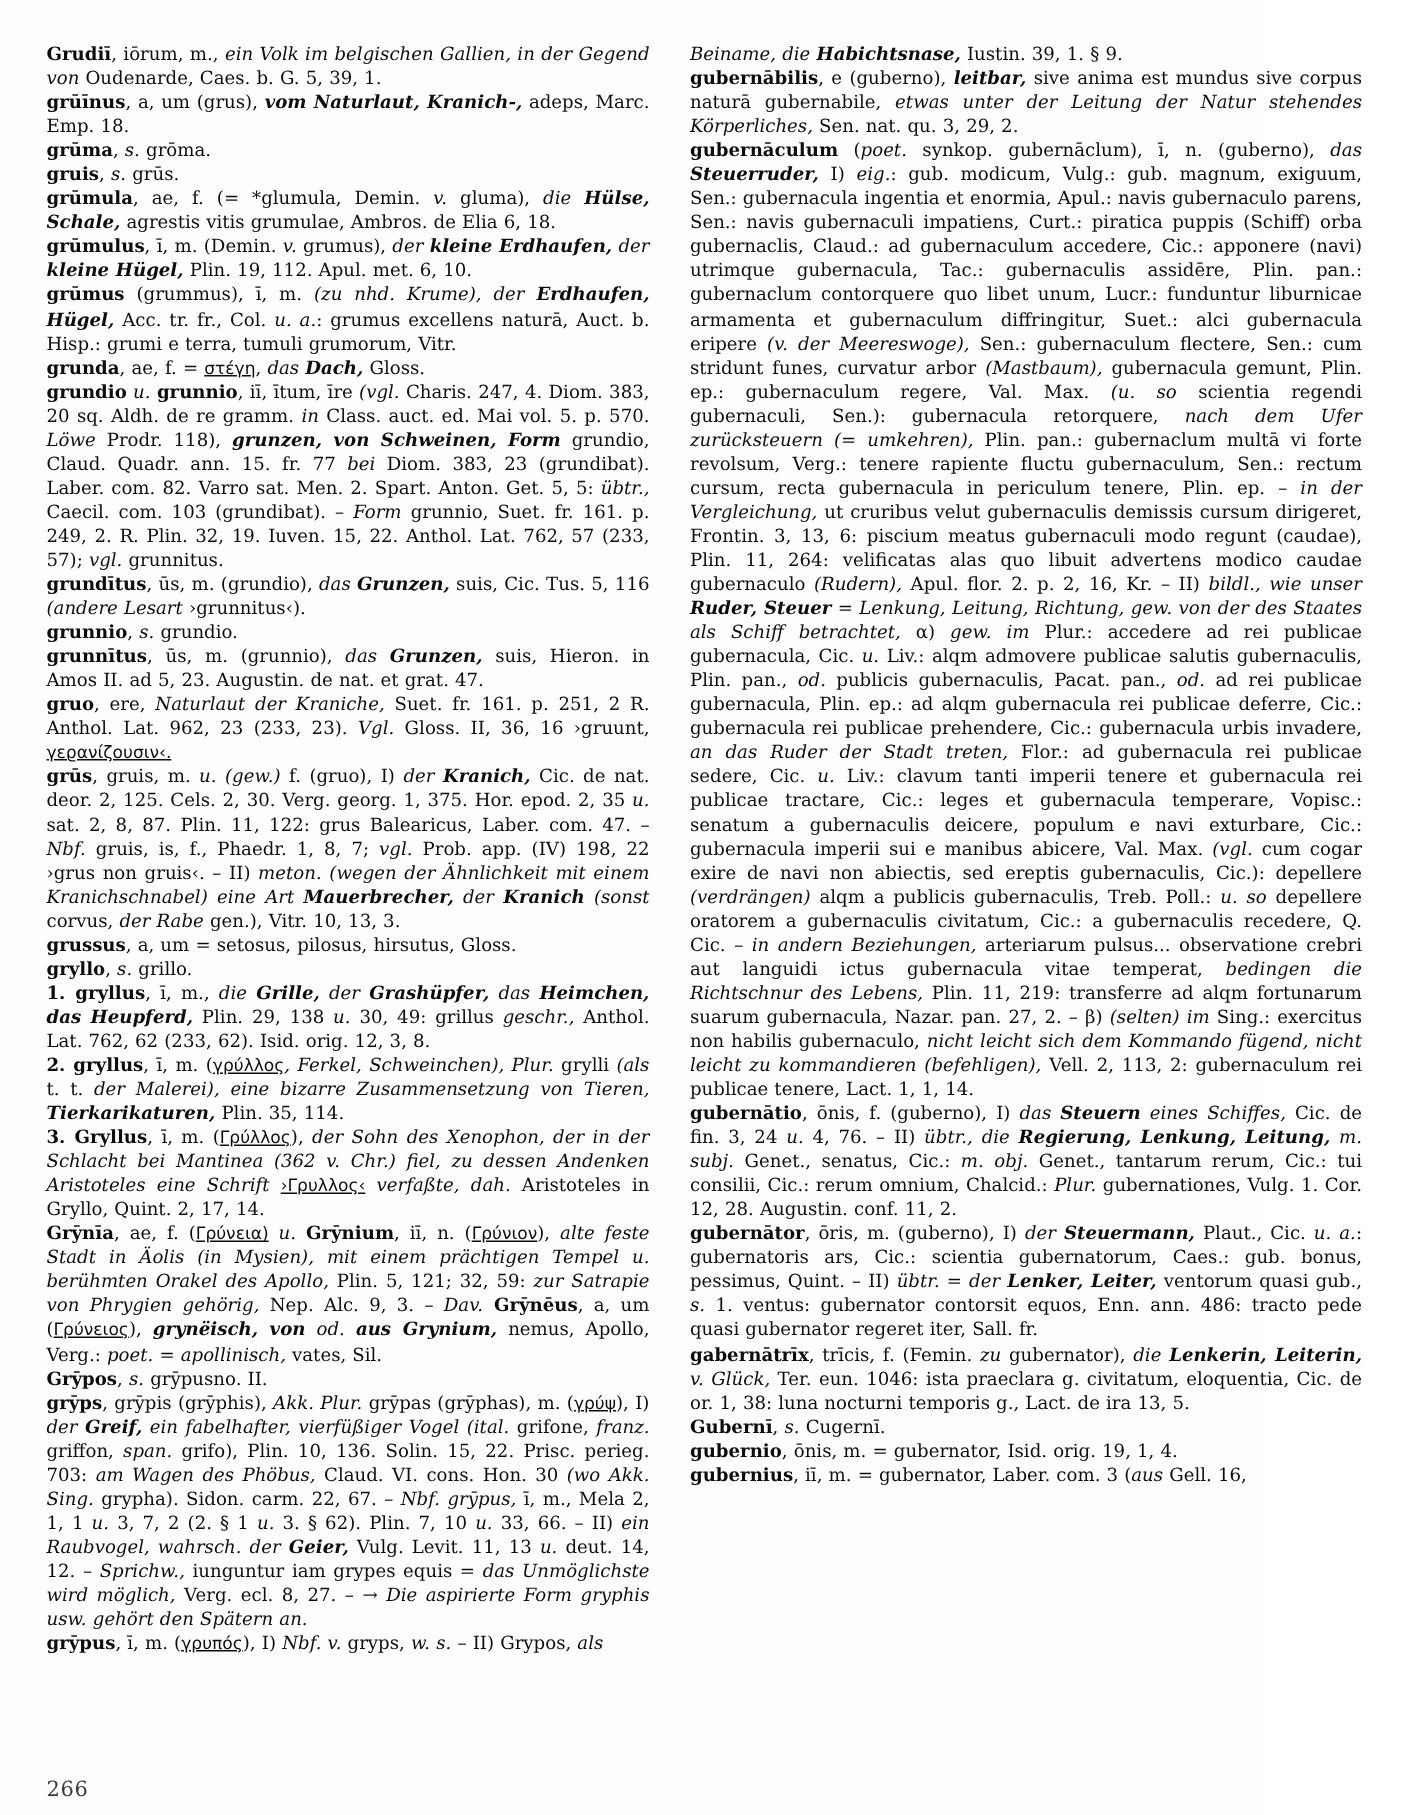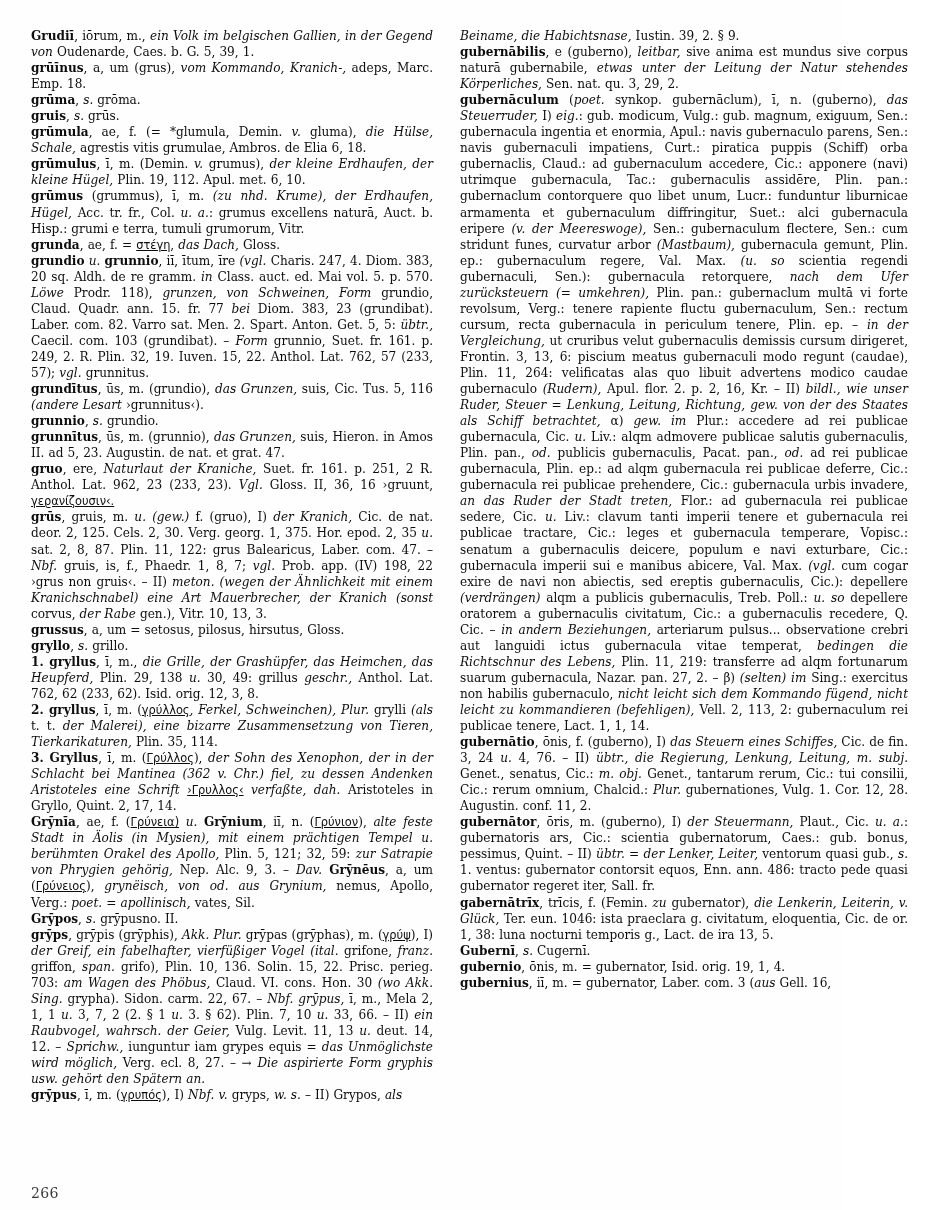--- a/index.html
+++ b/index.html
@@ -57,42 +57,42 @@
     padding: 0;
     hyphens: manual;
     word-spacing: 0.02em;
   }
   .entry + .entry { margin-top: 0; }
   .hw {
     font-weight: bold;
     font-family: "DejaVu Serif", "Liberation Serif", serif;
   }
   .it { font-style: italic; }
-  .bi { font-style: italic; font-weight: normal; }
+  .bi { font-style: italic; font-weight: bold; }
   .gk { font-family: "DejaVu Sans", sans-serif; font-size: 11.4px; text-decoration: underline; }
   .folio {
     position: absolute;
     left: 31px;
     top: 1185px;
     font-size: 14px;
     color: #3a3a3a;
     font-family: "DejaVu Serif", "Liberation Serif", serif;
     letter-spacing: 0.4px;
   }
   .col-inner { display: block; }
 </style>
 </head>
 <body>
 
 <div class="page">
   <div class="columns">
     <div class="column left">
       <div class="col-inner" id="left-entries">
           <p class="entry"><span class="hw">Grudiī</span><span>, iōrum, m., </span><span class="it">ein Volk im belgischen Gallien, in der Gegend von </span><span>Oudenarde, Caes. b. G. 5, 39, 1.</span></p>
-          <p class="entry"><span class="hw">grūīnus</span><span>, a, um (grus), </span><span class="bi">vom Kommando, Kranich-,</span><span> adeps, Marc. Emp. 18.</span></p>
+          <p class="entry"><span class="hw">grūīnus</span><span>, a, um (grus), </span><span class="bi">vom Naturlaut, Kranich-,</span><span> adeps, Marc. Emp. 18.</span></p>
           <p class="entry"><span class="hw">grūma</span><span>, </span><span class="it">s.</span><span> grōma.</span></p>
           <p class="entry"><span class="hw">gruis</span><span>, </span><span class="it">s.</span><span> grūs.</span></p>
           <p class="entry"><span class="hw">grūmula</span><span>, ae, f. (= *glumula, Demin. </span><span class="it">v.</span><span> gluma), </span><span class="it">die </span><span class="bi">Hülse, Schale,</span><span> agrestis vitis grumulae, Ambros. de Elia 6, 18.</span></p>
           <p class="entry"><span class="hw">grūmulus</span><span>, ī, m. (Demin. </span><span class="it">v.</span><span> grumus), </span><span class="it">der </span><span class="bi">kleine Erdhaufen,</span><span class="it"> der </span><span class="bi">kleine Hügel,</span><span> Plin. 19, 112. Apul. met. 6, 10.</span></p>
           <p class="entry"><span class="hw">grūmus</span><span> (grummus), ī, m. </span><span class="it">(zu nhd. Krume), der </span><span class="bi">Erdhaufen, Hügel,</span><span> Acc. tr. fr., Col. </span><span class="it">u. a.</span><span>: grumus excellens naturā, Auct. b. Hisp.: grumi e terra, tumuli grumorum, Vitr.</span></p>
           <p class="entry"><span class="hw">grunda</span><span>, ae, f. = </span><span class="gk">στέγη</span><span>, </span><span class="it">das </span><span class="bi">Dach,</span><span> Gloss.</span></p>
           <p class="entry"><span class="hw">grundio</span><span class="it"> u. </span><span class="hw">grunnio</span><span>, iī, ītum, īre </span><span class="it">(vgl.</span><span> Charis. 247, 4. Diom. 383, 20 sq. Aldh. de re gramm. </span><span class="it">in</span><span> Class. auct. ed. Mai vol. 5. p. 570. </span><span class="it">Löwe</span><span> Prodr. 118), </span><span class="bi">grunzen, von Schweinen, Form</span><span> grundio, Claud. Quadr. ann. 15. fr. 77 </span><span class="it">bei</span><span> Diom. 383, 23 (grundibat). Laber. com. 82. Varro sat. Men. 2. Spart. Anton. Get. 5, 5: </span><span class="it">übtr.,</span><span> Caecil. com. 103 (grundibat). – </span><span class="it">Form</span><span> grunnio, Suet. fr. 161. p. 249, 2. R. Plin. 32, 19. Iuven. 15, 22. Anthol. Lat. 762, 57 (233, 57); </span><span class="it">vgl.</span><span> grunnitus.</span></p>
           <p class="entry"><span class="hw">grundītus</span><span>, ūs, m. (grundio), </span><span class="it">das </span><span class="bi">Grunzen,</span><span> suis, Cic. Tus. 5, 116 </span><span class="it">(andere Lesart</span><span> ›grunnitus‹).</span></p>
           <p class="entry"><span class="hw">grunnio</span><span>, </span><span class="it">s.</span><span> grundio.</span></p>
           <p class="entry"><span class="hw">grunnītus</span><span>, ūs, m. (grunnio), </span><span class="it">das </span><span class="bi">Grunzen,</span><span> suis, Hieron. in Amos II. ad 5, 23. Augustin. de nat. et grat. 47.</span></p>
@@ -104,21 +104,21 @@
           <p class="entry"><span class="hw">2. gryllus</span><span>, ī, m. (</span><span class="gk">γρύλλος</span><span class="it">, Ferkel, Schweinchen), Plur.</span><span> grylli </span><span class="it">(als</span><span> t. t. </span><span class="it">der Malerei), eine bizarre Zusammensetzung von Tieren, </span><span class="bi">Tierkarikaturen,</span><span> Plin. 35, 114.</span></p>
           <p class="entry"><span class="hw">3. Gryllus</span><span>, ī, m. (</span><span class="gk">Γρύλλος</span><span>), </span><span class="it">der Sohn des Xenophon, der in der Schlacht bei Mantinea (362 v. Chr.) fiel, zu dessen Andenken Aristoteles eine Schrift </span><span class="gk">›Γρυλλος‹</span><span class="it"> verfaßte, dah.</span><span> Aristoteles in Gryllo, Quint. 2, 17, 14.</span></p>
           <p class="entry"><span class="hw">Grȳnīa</span><span>, ae, f. (</span><span class="gk">Γρύνεια)</span><span class="it"> u. </span><span class="hw">Grȳnium</span><span>, iī, n. (</span><span class="gk">Γρύνιον</span><span>), </span><span class="it">alte feste Stadt in Äolis (in Mysien), mit einem prächtigen Tempel u. berühmten Orakel des Apollo,</span><span> Plin. 5, 121; 32, 59: </span><span class="it">zur Satrapie von Phrygien gehörig,</span><span> Nep. Alc. 9, 3. – </span><span class="it">Dav.</span><span class="hw"> Grȳnēus</span><span>, a, um (</span><span class="gk">Γρύνειος</span><span>), </span><span class="bi">grynëisch, von</span><span class="it"> od. </span><span class="bi">aus Grynium,</span><span> nemus, Apollo, Verg.: </span><span class="it">poet. = apollinisch,</span><span> vates, Sil.</span></p>
           <p class="entry"><span class="hw">Grȳpos</span><span>, </span><span class="it">s.</span><span> grȳpusno. II.</span></p>
           <p class="entry"><span class="hw">grȳps</span><span>, grȳpis (grȳphis), </span><span class="it">Akk. Plur.</span><span> grȳpas (grȳphas), m. (</span><span class="gk">γρύψ</span><span>), I) </span><span class="it">der </span><span class="bi">Greif,</span><span class="it"> ein fabelhafter, vierfüßiger Vogel (ital.</span><span> grifone, </span><span class="it">franz.</span><span> griffon, </span><span class="it">span.</span><span> grifo), Plin. 10, 136. Solin. 15, 22. Prisc. perieg. 703: </span><span class="it">am Wagen des Phöbus,</span><span> Claud. VI. cons. Hon. 30 </span><span class="it">(wo Akk. Sing.</span><span> grypha). Sidon. carm. 22, 67. – </span><span class="it">Nbf. grȳpus,</span><span> ī, m., Mela 2, 1, 1 </span><span class="it">u.</span><span> 3, 7, 2 (2. § 1 </span><span class="it">u.</span><span> 3. § 62). Plin. 7, 10 </span><span class="it">u.</span><span> 33, 66. – II) </span><span class="it">ein Raubvogel, wahrsch. der </span><span class="bi">Geier,</span><span> Vulg. Levit. 11, 13 </span><span class="it">u.</span><span> deut. 14, 12. – </span><span class="it">Sprichw.,</span><span> iunguntur iam grypes equis = </span><span class="it">das Unmöglichste wird möglich,</span><span> Verg. ecl. 8, 27. – → </span><span class="it">Die aspirierte Form gryphis usw. gehört den Spätern an.</span></p>
           <p class="entry"><span class="hw">grȳpus</span><span>, ī, m. (</span><span class="gk">γρυπός</span><span>), I) </span><span class="it">Nbf. v.</span><span> gryps, </span><span class="it">w. s.</span><span> – II) Grypos, </span><span class="it">als</span></p>
         </div>
     </div>
     <div class="column right">
       <div class="col-inner" id="right-entries">
-          <p class="entry"><span class="it">Beiname, die </span><span class="bi">Habichtsnase,</span><span> Iustin. 39, 2. § 9.</span></p>
+          <p class="entry"><span class="it">Beiname, die </span><span class="bi">Habichtsnase,</span><span> Iustin. 39, 1. § 9.</span></p>
           <p class="entry"><span class="hw">gubernābilis</span><span>, e (guberno), </span><span class="bi">leitbar,</span><span> sive anima est mundus sive corpus naturā gubernabile, </span><span class="it">etwas unter der Leitung der Natur stehendes Körperliches,</span><span> Sen. nat. qu. 3, 29, 2.</span></p>
           <p class="entry"><span class="hw">gubernāculum</span><span> (</span><span class="it">poet.</span><span> synkop. gubernāclum), ī, n. (guberno), </span><span class="it">das </span><span class="bi">Steuerruder,</span><span> I) </span><span class="it">eig.</span><span>: gub. modicum, Vulg.: gub. magnum, exiguum, Sen.: gubernacula ingentia et enormia, Apul.: navis gubernaculo parens, Sen.: navis gubernaculi impatiens, Curt.: piratica puppis (Schiff) orba gubernaclis, Claud.: ad gubernaculum accedere, Cic.: apponere (navi) utrimque gubernacula, Tac.: gubernaculis assidēre, Plin. pan.: gubernaclum contorquere quo libet unum, Lucr.: funduntur liburnicae armamenta et gubernaculum diffringitur, Suet.: alci gubernacula eripere </span><span class="it">(v. der Meereswoge),</span><span> Sen.: gubernaculum flectere, Sen.: cum stridunt funes, curvatur arbor </span><span class="it">(Mastbaum),</span><span> gubernacula gemunt, Plin. ep.: gubernaculum regere, Val. Max. </span><span class="it">(u. so</span><span> scientia regendi gubernaculi, Sen.): gubernacula retorquere, </span><span class="it">nach dem Ufer zurücksteuern (= umkehren),</span><span> Plin. pan.: gubernaclum multā vi forte revolsum, Verg.: tenere rapiente fluctu gubernaculum, Sen.: rectum cursum, recta gubernacula in periculum tenere, Plin. ep. – </span><span class="it">in der Vergleichung,</span><span> ut cruribus velut gubernaculis demissis cursum dirigeret, Frontin. 3, 13, 6: piscium meatus gubernaculi modo regunt (caudae), Plin. 11, 264: velificatas alas quo libuit advertens modico caudae gubernaculo </span><span class="it">(Rudern),</span><span> Apul. flor. 2. p. 2, 16, Kr. – II) </span><span class="it">bildl., wie unser </span><span class="bi">Ruder, Steuer</span><span class="it"> = Lenkung, Leitung, Richtung, gew. von der des Staates als Schiff betrachtet,</span><span> α) </span><span class="it">gew. im</span><span> Plur.: accedere ad rei publicae gubernacula, Cic. </span><span class="it">u.</span><span> Liv.: alqm admovere publicae salutis gubernaculis, Plin. pan., </span><span class="it">od.</span><span> publicis gubernaculis, Pacat. pan., </span><span class="it">od.</span><span> ad rei publicae gubernacula, Plin. ep.: ad alqm gubernacula rei publicae deferre, Cic.: gubernacula rei publicae prehendere, Cic.: gubernacula urbis invadere, </span><span class="it">an das Ruder der Stadt treten,</span><span> Flor.: ad gubernacula rei publicae sedere, Cic. </span><span class="it">u.</span><span> Liv.: clavum tanti imperii tenere et gubernacula rei publicae tractare, Cic.: leges et gubernacula temperare, Vopisc.: senatum a gubernaculis deicere, populum e navi exturbare, Cic.: gubernacula imperii sui e manibus abicere, Val. Max. </span><span class="it">(vgl.</span><span> cum cogar exire de navi non abiectis, sed ereptis gubernaculis, Cic.): depellere </span><span class="it">(verdrängen)</span><span> alqm a publicis gubernaculis, Treb. Poll.: </span><span class="it">u. so</span><span> depellere oratorem a gubernaculis civitatum, Cic.: a gubernaculis recedere, Q. Cic. – </span><span class="it">in andern Beziehungen,</span><span> arteriarum pulsus... observatione crebri aut languidi ictus gubernacula vitae temperat, </span><span class="it">bedingen die Richtschnur des Lebens,</span><span> Plin. 11, 219: transferre ad alqm fortunarum suarum gubernacula, Nazar. pan. 27, 2. – β) </span><span class="it">(selten) im</span><span> Sing.: exercitus non habilis gubernaculo, </span><span class="it">nicht leicht sich dem Kommando fügend, nicht leicht zu kommandieren (befehligen),</span><span> Vell. 2, 113, 2: gubernaculum rei publicae tenere, Lact. 1, 1, 14.</span></p>
           <p class="entry"><span class="hw">gubernātio</span><span>, ōnis, f. (guberno), I) </span><span class="it">das </span><span class="bi">Steuern</span><span class="it"> eines Schiffes,</span><span> Cic. de fin. 3, 24 </span><span class="it">u.</span><span> 4, 76. – II) </span><span class="it">übtr., die </span><span class="bi">Regierung, Lenkung, Leitung,</span><span class="it"> m. subj.</span><span> Genet., senatus, Cic.: </span><span class="it">m. obj.</span><span> Genet., tantarum rerum, Cic.: tui consilii, Cic.: rerum omnium, Chalcid.: </span><span class="it">Plur.</span><span> gubernationes, Vulg. 1. Cor. 12, 28. Augustin. conf. 11, 2.</span></p>
           <p class="entry"><span class="hw">gubernātor</span><span>, ōris, m. (guberno), I) </span><span class="it">der </span><span class="bi">Steuermann,</span><span> Plaut., Cic. </span><span class="it">u. a.</span><span>: gubernatoris ars, Cic.: scientia gubernatorum, Caes.: gub. bonus, pessimus, Quint. – II) </span><span class="it">übtr. = der </span><span class="bi">Lenker, Leiter,</span><span> ventorum quasi gub., </span><span class="it">s.</span><span> 1. ventus: gubernator contorsit equos, Enn. ann. 486: tracto pede quasi gubernator regeret iter, Sall. fr.</span></p>
           <p class="entry"><span class="hw">gabernātrīx</span><span>, trīcis, f. (Femin. </span><span class="it">zu</span><span> gubernator), </span><span class="it">die </span><span class="bi">Lenkerin, Leiterin,</span><span class="it"> v. Glück,</span><span> Ter. eun. 1046: ista praeclara g. civitatum, eloquentia, Cic. de or. 1, 38: luna nocturni temporis g., Lact. de ira 13, 5.</span></p>
           <p class="entry"><span class="hw">Gubernī</span><span>, </span><span class="it">s.</span><span> Cugernī.</span></p>
           <p class="entry"><span class="hw">gubernio</span><span>, ōnis, m. = gubernator, Isid. orig. 19, 1, 4.</span></p>
           <p class="entry"><span class="hw">gubernius</span><span>, iī, m. = gubernator, Laber. com. 3 (</span><span class="it">aus</span><span> Gell. 16,</span></p>
         </div>
     </div>

